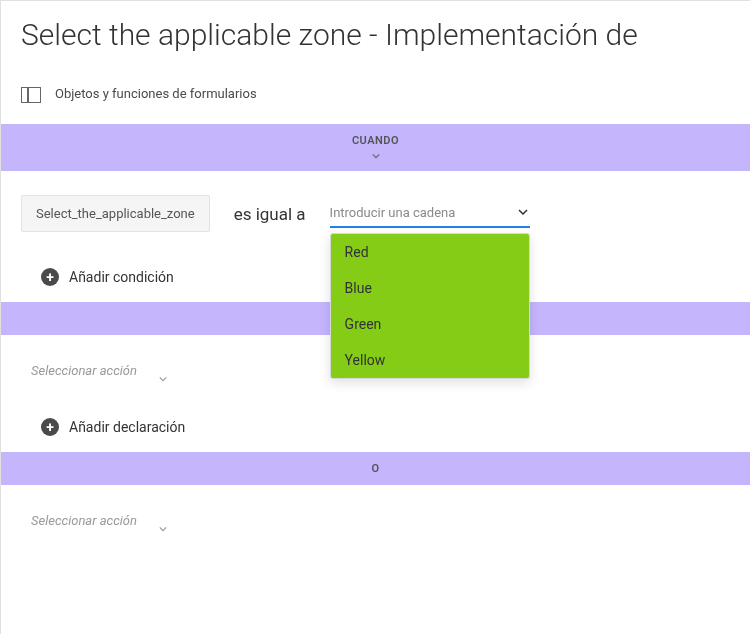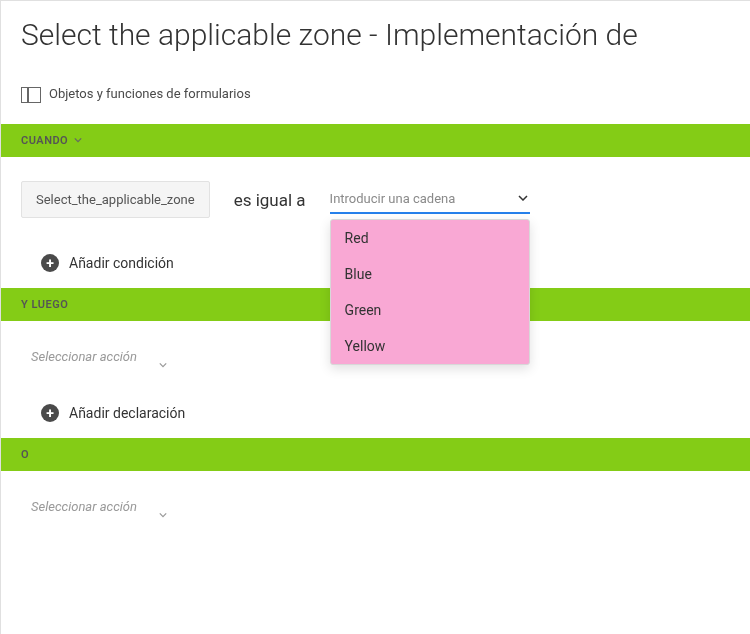--- a/index.html
+++ b/index.html
@@ -16,21 +16,21 @@
       font-size: 30px;
       font-weight: 300;
       color: #333;
       padding: 16px 0 24px 20px;
       white-space: nowrap;
     }
     .toolbar {
       display: flex;
       align-items: center;
       padding: 10px 20px;
-      gap: 10px;
+      gap: 16px;
       border-bottom: 1px solid transparent;
     }
     .form-objects-icon {
       width: 18px;
       height: 14px;
       position: relative;
       display: inline-block;
     }
     .form-objects-icon::before {
       content: "";
@@ -44,30 +44,31 @@
       position: absolute;
       left: 7px; top: 0;
       width: 11px; height: 14px;
       border: 1.5px solid #666;
     }
     .toolbar-label {
       font-size: 13px;
       color: #4a4a4a;
     }
     .section-header {
-      background: #84cc16;
+      background: #c4b5fd;
       padding: 10px 20px;
       font-size: 11px;
       font-weight: 600;
       letter-spacing: 0.5px;
       color: #555;
       display: flex;
       align-items: center;
       gap: 6px;
       margin-top: 12px;
+      flex-direction: column;
     }
     .chevron-down {
       width: 8px;
       height: 8px;
       display: inline-block;
     }
     .chevron-down svg { display: block; }
     .condition-row {
       display: flex;
       align-items: center;
@@ -101,21 +102,21 @@
     }
     .dropdown-placeholder {
       color: #8a8a8a;
       font-size: 13px;
     }
     .dropdown-menu {
       position: absolute;
       top: 34px;
       left: 0;
       width: 200px;
-      background: #f9a8d4;
+      background: #84cc16;
       border: 1px solid #d8d8d8;
       box-shadow: 0 4px 12px rgba(0,0,0,0.12);
       border-radius: 3px;
       z-index: 10;
     }
     .dropdown-option {
       padding: 10px 14px;
       font-size: 14px;
       color: #333;
       cursor: pointer;

